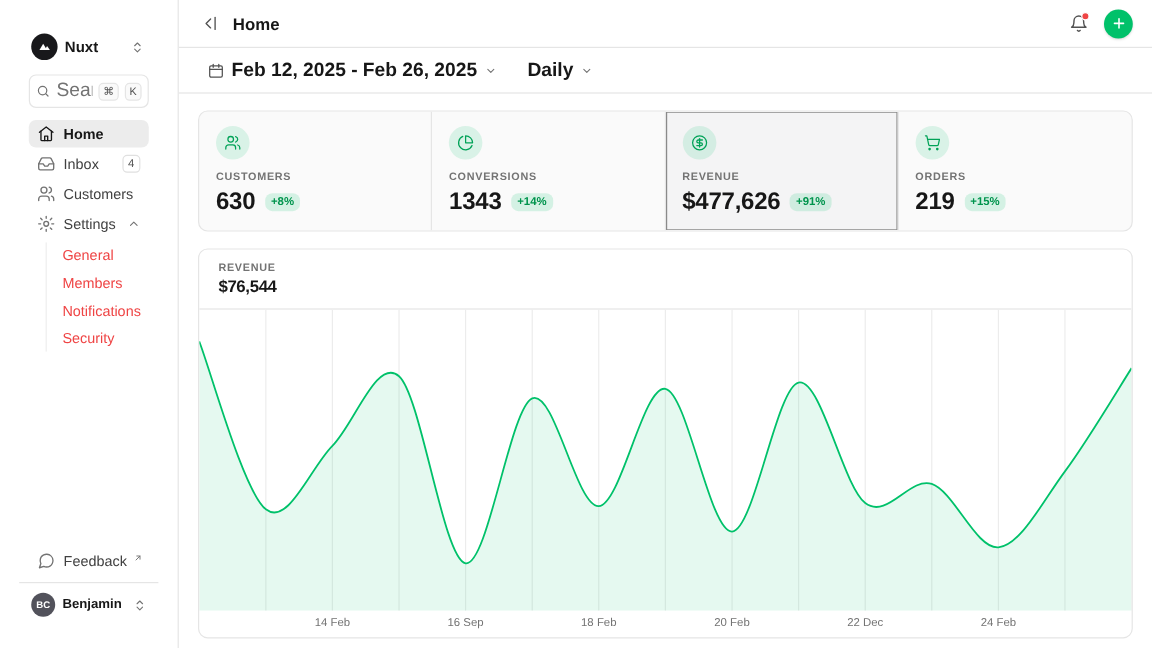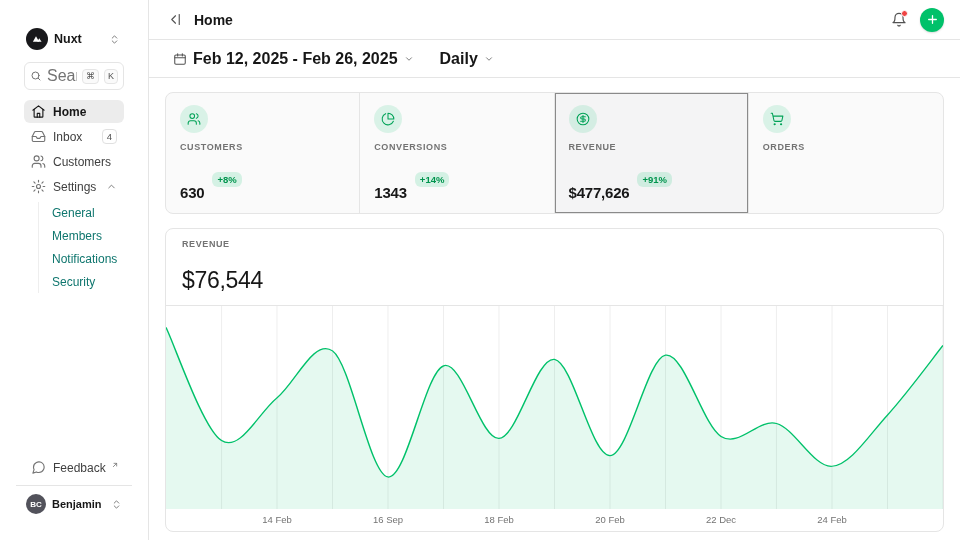--- a/index.html
+++ b/index.html
@@ -17,21 +17,21 @@
   .search-placeholder { flex:1; font-size:16px; color:#737373; white-space:nowrap; overflow:hidden; }
   .kbd { font-size:9px; color:#525252; border:1px solid #e5e5e5; border-radius:4px; padding:0 3px; line-height:13px; background:#fafafa; }
   .nav { display:flex; flex-direction:column; gap:2px; }
   .nav-item { display:flex; align-items:center; gap:7px; padding:4px 7px; border-radius:6px; font-size:12px; color:#404040; cursor:pointer; }
   .nav-item svg { color:#737373; flex-shrink:0; }
   .nav-item.active { background:#ececec; color:#171717; font-weight:600; }
   .nav-item.active svg { color:#171717; }
   .nav-label { flex:1; white-space:nowrap; }
   .nav-badge { font-size:9.5px; border:1px solid #e0e0e0; border-radius:4px; padding:0 4px; line-height:13px; color:#525252; background:#fff; }
   .nav-children { display:flex; flex-direction:column; gap:1px; margin:2px 0 2px 14px; border-left:1px solid #eeeeee; padding-left:5px; }
-  .nav-child { padding:4px 8px; font-size:12px; color:#0f766e; border-radius:6px; cursor:pointer; white-space:nowrap; }
+  .nav-child { padding:4px 8px; font-size:12px; color:#ef4444; border-radius:6px; cursor:pointer; white-space:nowrap; }
   .sidebar-spacer { flex:1; }
   .ext-arrow { color:#a3a3a3; margin:-5px 0 0 -2px; flex-shrink:0; }
   .user-row { border-top:1px solid #e5e5e5; margin:6px -8px 0; padding:8px 10px 2px; display:flex; align-items:center; gap:6px; cursor:pointer; }
   .avatar { width:20px; height:20px; border-radius:50%; background:#52525b; color:#fff; font-size:8px; font-weight:700; display:flex; align-items:center; justify-content:center; flex-shrink:0; }
   .user-name { flex:1; font-size:11px; font-weight:600; white-space:nowrap; overflow:hidden; }
 
   
   .main { flex:1; display:flex; flex-direction:column; min-width:0; }
   .topbar { height:40px; flex-shrink:0; border-bottom:1px solid #e5e5e5; display:flex; align-items:center; gap:8px; padding:0 16px; }
   .icon-btn { display:flex; align-items:center; justify-content:center; color:#525252; padding:3px; border-radius:6px; cursor:pointer; background:none; border:none; }
@@ -49,28 +49,28 @@
   .content { flex:1; min-height:0; padding:14px 16px 8px; display:flex; flex-direction:column; gap:14px; }
 
   
   .stats { flex-shrink:0; display:grid; grid-template-columns:repeat(4,1fr); border:1px solid #e5e5e5; border-radius:8px; overflow:hidden; background:#fafafa; }
   .stat-cell { padding:12px 14px; border-right:1px solid #e5e5e5; cursor:pointer; }
   .stat-cell:last-child { border-right:none; }
   .stat-cell.selected { box-shadow:inset 0 0 0 1px #8a8a8a; background:#f4f4f5; }
   .stat-icon { width:28px; height:28px; border-radius:50%; background:rgba(0,193,106,.13); color:#00a257; display:flex; align-items:center; justify-content:center; margin-bottom:9px; }
   .stat-label { font-size:9px; letter-spacing:.6px; color:#737373; font-weight:600; margin-bottom:5px; }
   .stat-value-row { display:flex; align-items:center; gap:8px; }
-  .stat-value { font-size:15px; font-weight:700; letter-spacing:-.2px;margin-top:27px; }
+  .stat-value { font-size:20px; font-weight:700; letter-spacing:-.2px; }
   .delta-badge { font-size:9.5px; font-weight:700; color:#00944d; background:rgba(0,193,106,.15); padding:2px 5px; border-radius:6px; }
 
   
   .chart-card { flex:1; min-height:0; border:1px solid #e5e5e5; border-radius:8px; background:#fff; display:flex; flex-direction:column; overflow:hidden; }
   .chart-header { padding:10px 16px 11px; border-bottom:1px solid #e5e5e5; flex-shrink:0; }
   .chart-label { font-size:9px; letter-spacing:.6px; color:#737373; font-weight:600; }
-  .chart-value { font-size:23px; font-weight:400; letter-spacing:-.3px; margin-top:18px; }
+  .chart-value { font-size:14px; font-weight:700; letter-spacing:-.3px; margin-top:2px; }
   .chart-body { flex:1; position:relative; min-height:0; }
   #revenue-chart { position:absolute; inset:0; width:100%; height:100%; display:block; }
   .chart-ticks { height:22px; flex-shrink:0; position:relative; font-size:9.5px; color:#737373; }
   .chart-ticks span { position:absolute; top:5px; transform:translateX(-50%); white-space:nowrap; }
 </style>
 </head>
 <body>
 
 <div class="app">
 
@@ -277,20 +277,24 @@
 
         <div class="stat-cell">
           <span class="stat-icon">
             <svg width="14" height="14" viewBox="0 0 24 24" fill="none" stroke="currentColor" stroke-width="1.8" stroke-linecap="round" stroke-linejoin="round">
                 <circle cx="8" cy="21" r="1"></circle>
                 <circle cx="19" cy="21" r="1"></circle>
                 <path d="M2.05 2.05h2l2.66 12.42a2 2 0 0 0 2 1.58h9.78a2 2 0 0 0 1.95-1.57l1.65-7.43H5.12"></path>
               </svg>
           </span>
           <div class="stat-label">ORDERS</div>
+          <div class="stat-value-row">
+            <span class="stat-value">219</span>
+            <span class="delta-badge">+15%</span>
+          </div>
         </div>
       </section>
 
       <section class="chart-card">
         <div class="chart-header">
           <div class="chart-label">REVENUE</div>
           <div class="chart-value">$76,544</div>
         </div>
         <div class="chart-body">
           <svg id="revenue-chart" preserveAspectRatio="none" viewBox="0 0 782 246">

